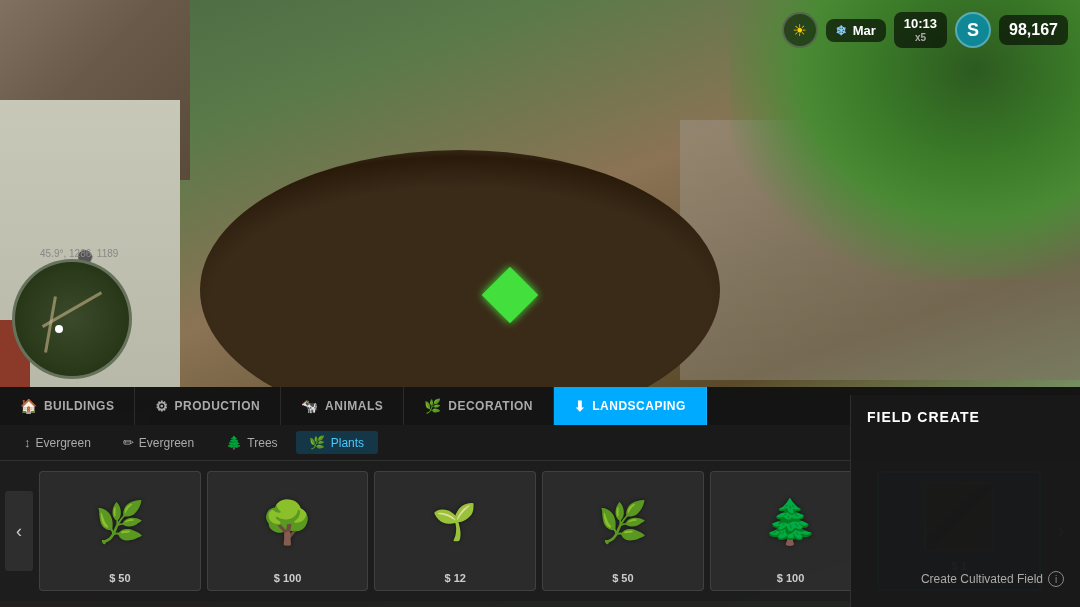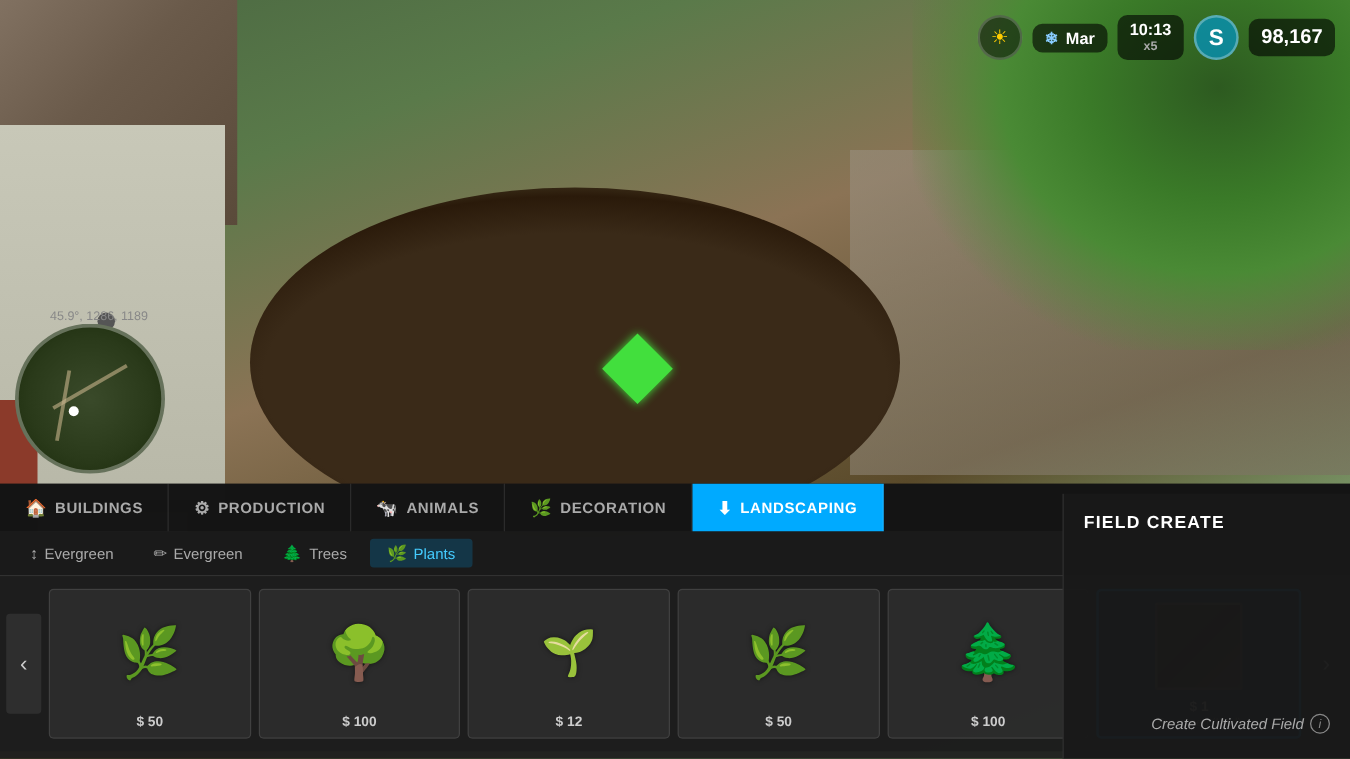--- a/index.html
+++ b/index.html
@@ -438,21 +438,20 @@
     .field-create-link {
       position: absolute;
       bottom: 20px;
       right: 16px;
       color: #aaa;
       font-size: 12px;
       cursor: pointer;
       display: flex;
       align-items: center;
       gap: 5px;
-      font-style: italic;
     }
 
     .info-icon {
       width: 16px; height: 16px;
       border-radius: 50%;
       border: 1px solid #888;
       display: flex;
       align-items: center;
       justify-content: center;
       font-size: 10px;

